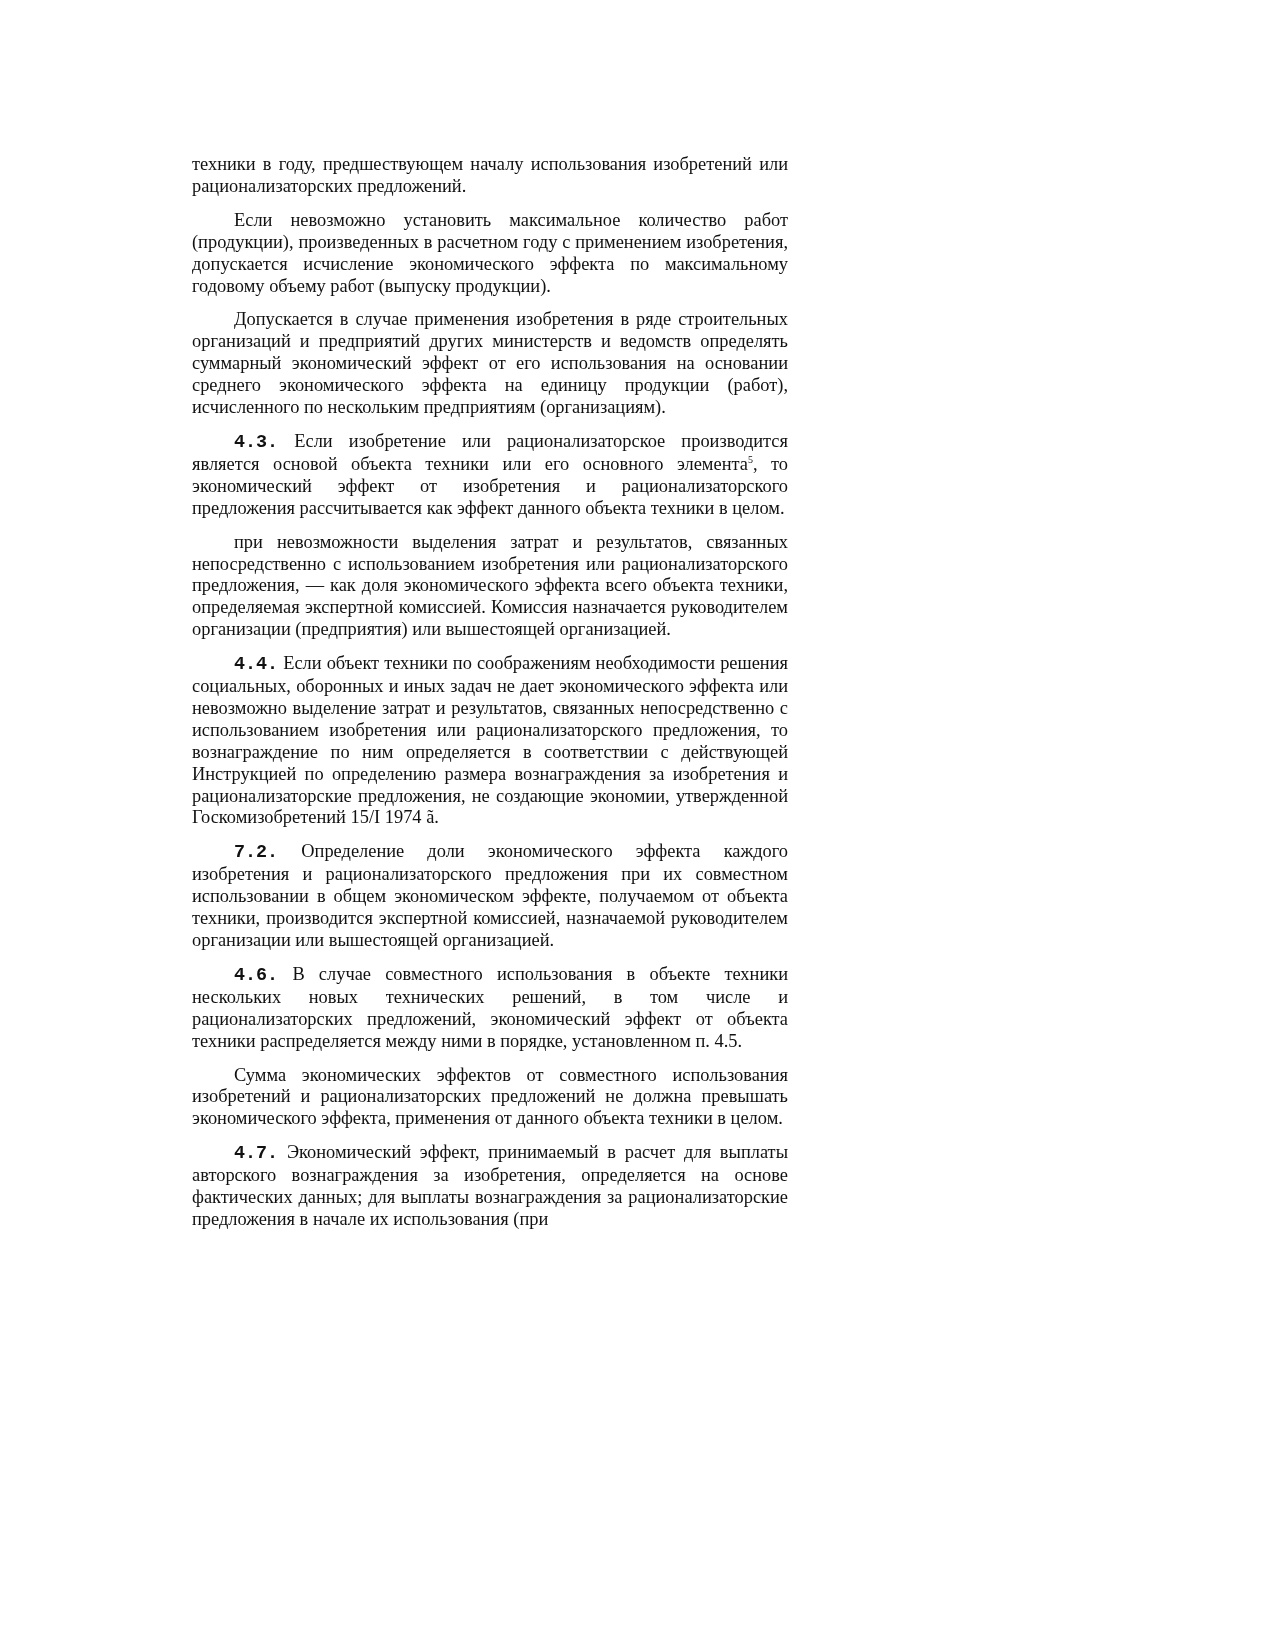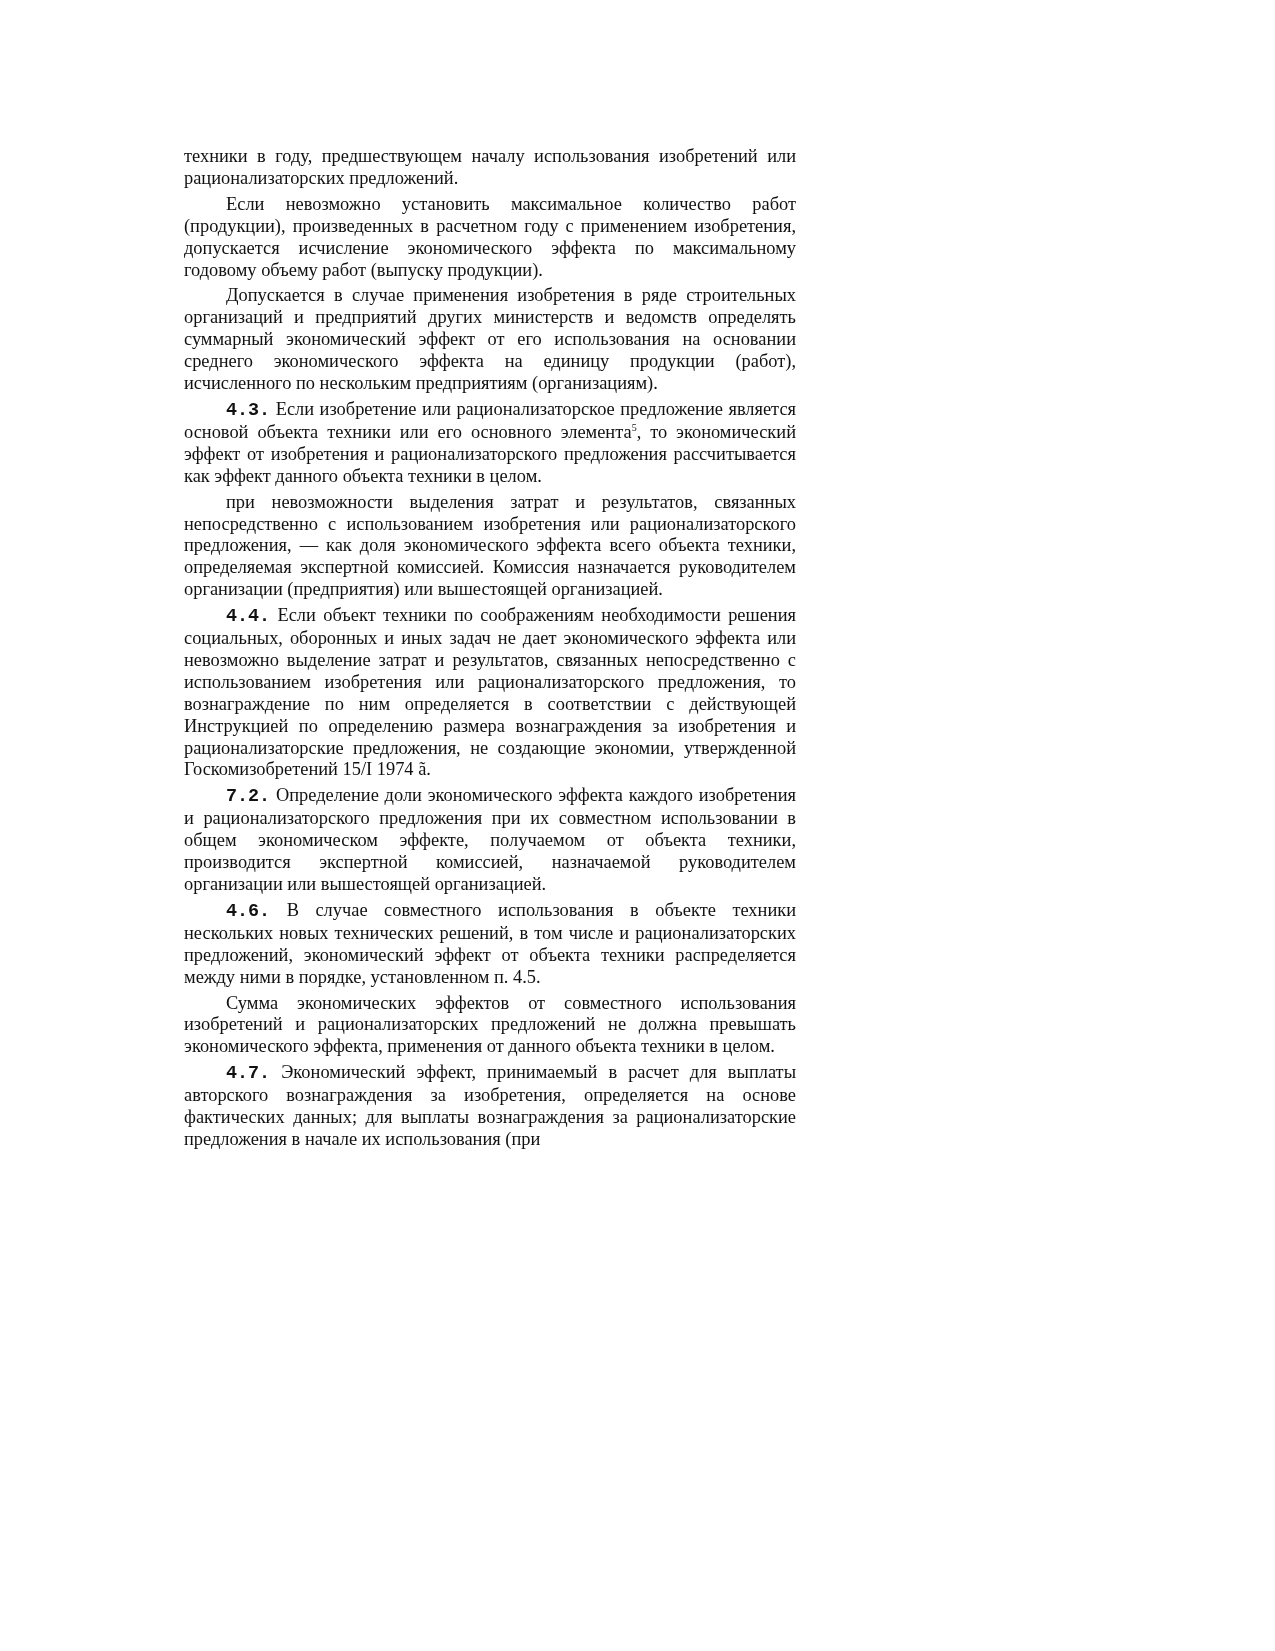--- a/index.html
+++ b/index.html
@@ -8,21 +8,21 @@
       position: absolute;
       left: 180px;
       top: 142px;
       width: 620px;
       font-family: "Liberation Serif", "DejaVu Serif", serif;
       font-size: 18.4px;
       line-height: 21.9px;
       color: #111111;
     }
     .page p {
-      margin: 4px;
+      margin: 12px;
       text-align: justify;
       text-indent: 42px;
     }
     .page p.noindent { text-indent: 0; }
     .page b { font-weight: bold; font-family: Liberation Mono, monospace; }
     .page sup { font-size: 10px; line-height: 0; vertical-align: 7px; }
   </style>
 </head>
 <body>
 
@@ -34,21 +34,21 @@
 
   <p>
     <span>Если невозможно установить максимальное количество работ (продукции), произведенных в расчетном году с применением изобретения, допускается исчисление экономического эффекта по максимальному годовому объему работ (выпуску продукции).</span>
   </p>
 
   <p>
     <span>Допускается в случае применения изобретения в ряде строительных организаций и предприятий других министерств и ведомств определять суммарный экономический эффект от его использования на основании среднего экономического эффекта на единицу продукции (работ), исчисленного по нескольким предприятиям (организациям).</span>
   </p>
 
   <p>
-    <b>4.3.</b><span> Если изобретение или рационализаторское предложение является основой объекта техники или его основного элемента</span><sup>5</sup><span>, то экономический эффект от изобретения и рационализаторского предложения рассчитывается как эффект данного объекта техники в целом.</span>
+    <b>4.3.</b><span> Если изобретение или рационализаторское производится является основой объекта техники или его основного элемента</span><sup>5</sup><span>, то экономический эффект от изобретения и рационализаторского предложения рассчитывается как эффект данного объекта техники в целом.</span>
   </p>
 
 
 
 
   <p>
     <span>при невозможности выделения затрат и результатов, связанных непосредственно с использованием изобретения или рационализаторского предложения, — как доля экономического эффекта всего объекта техники, определяемая экспертной комиссией. Комиссия назначается руководителем организации (предприятия) или вышестоящей организацией.</span>
   </p>
 
   <p>

